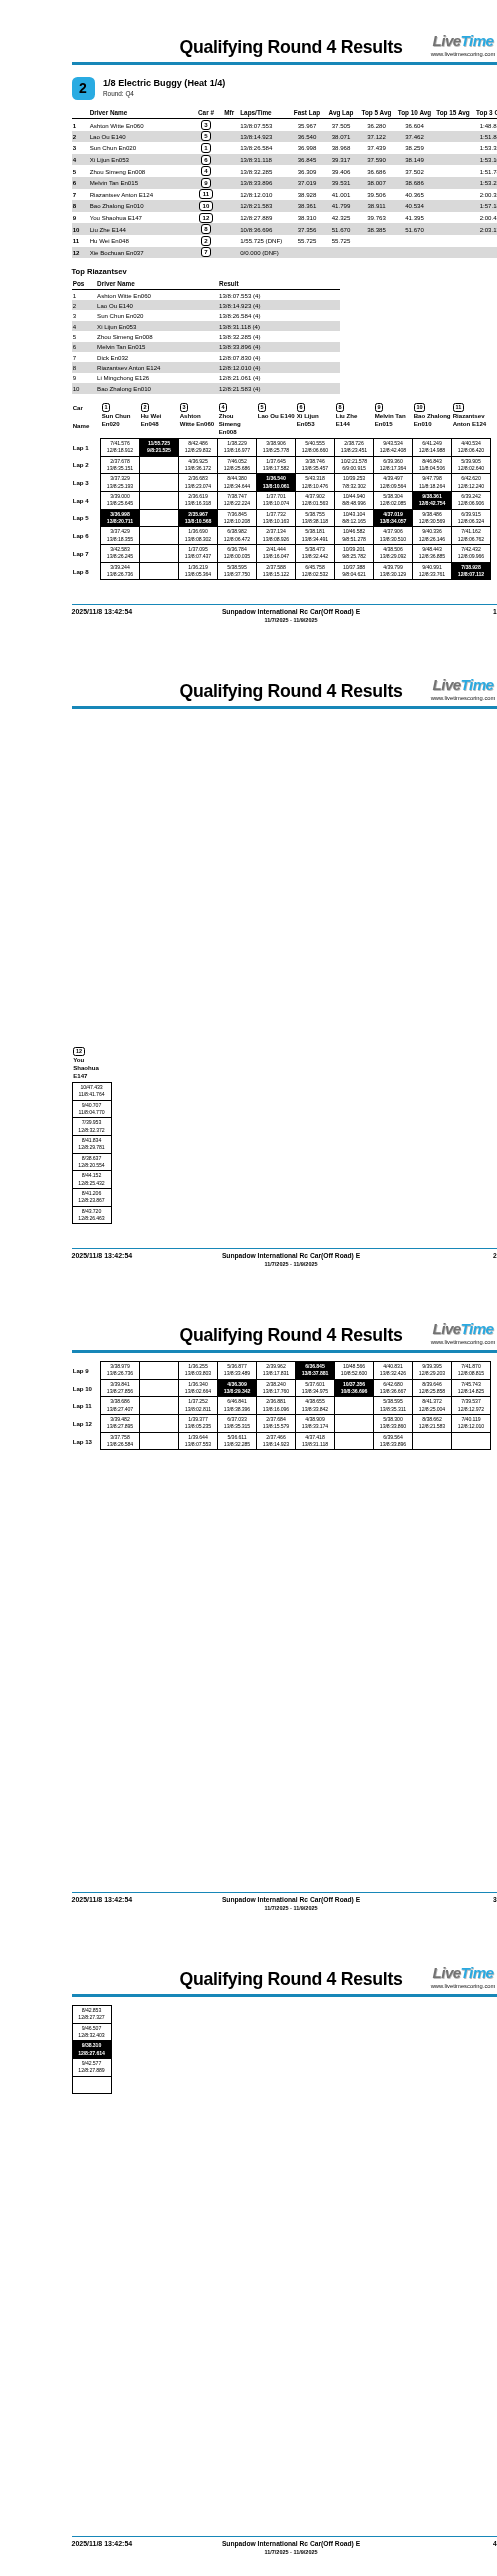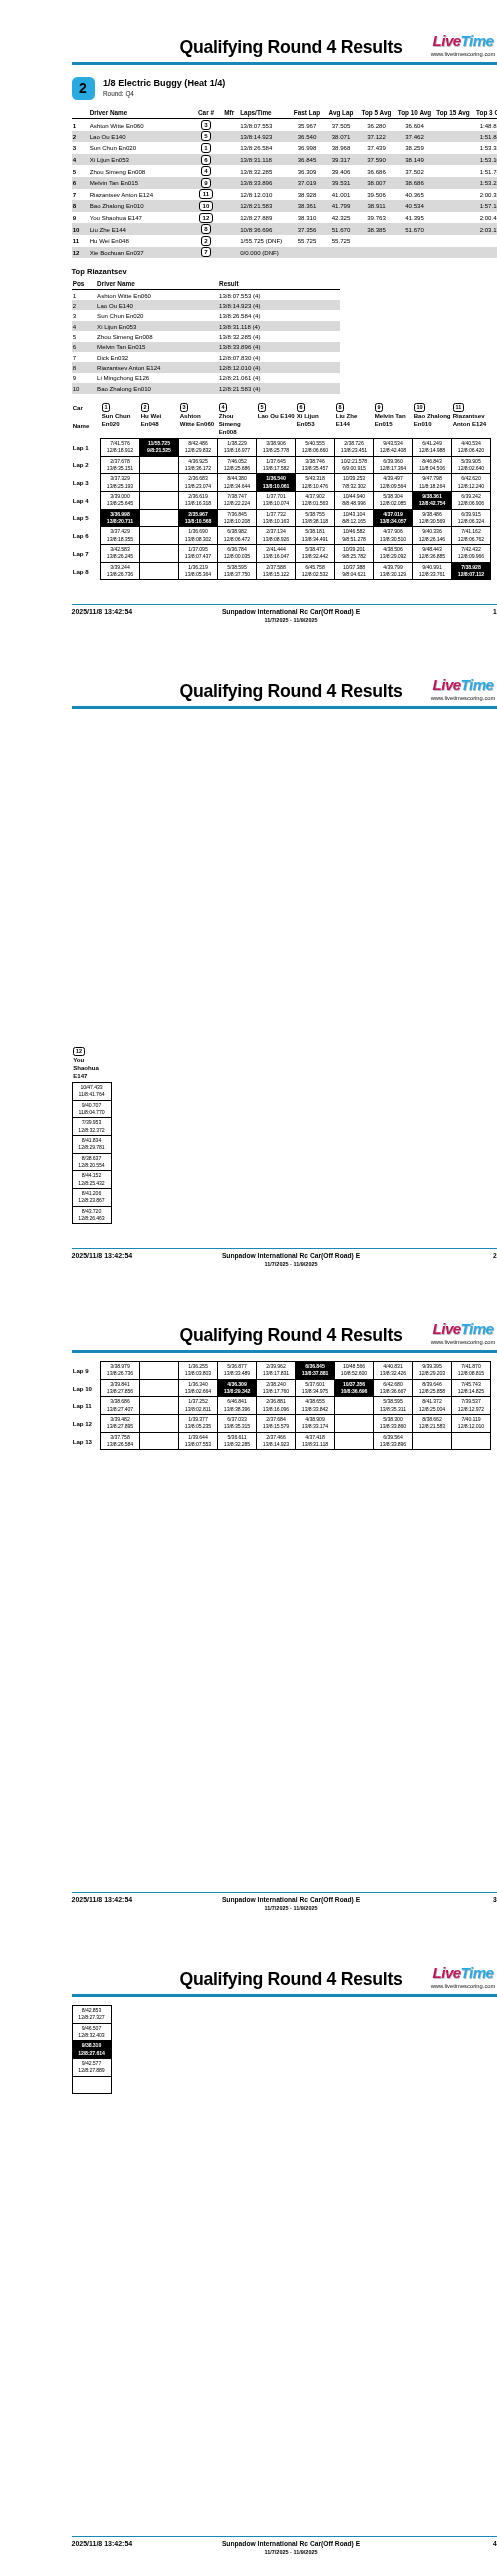--- a/index.html
+++ b/index.html
@@ -11,21 +11,21 @@
   .doc{width:412px;margin:4px auto;}
   .page{width:498px;height:644px;position:relative;overflow:hidden;background:#fff;}
 
   
   .hdr{position:absolute;left:29px;top:0;width:439px;}
   .hdr .title{margin-top:33px;text-align:center;font-size:17.7px;font-weight:700;letter-spacing:-0.3px;}
   .hdr .rule{margin-top:4.3px;height:2.4px;background:var(--accent-blue);}
   .logo{position:absolute;top:29px;right:0;width:95px;text-align:center;}
   .logo .wordmark{font-size:15.2px;font-weight:700;font-style:italic;letter-spacing:-0.6px;line-height:1;white-space:nowrap;
     text-shadow:0.6px 0.6px 0 #bbb;}
-  .logo .t-live{color:#be185d;}
+  .logo .t-live{color:#737373;}
   .logo .t-time{color:var(--logo-blue);font-style:italic;}
   .logo .site{font-size:5.8px;margin-top:2.4px;color:#111;}
 
   
   .ftr{position:absolute;left:29px;width:439px;top:600px;border-top:1.2px solid var(--accent-blue);}
   .ftr .frow{display:flex;justify-content:space-between;align-items:flex-start;margin-top:3px;}
   .ftr .ts{font-size:7px;font-weight:700;width:104px;}
   .ftr .ctrblk{flex:1;text-align:center;}
   .ftr .event{font-size:6.7px;font-weight:700;}
   .ftr .dates{font-size:5.5px;font-weight:700;margin-top:2.4px;}

